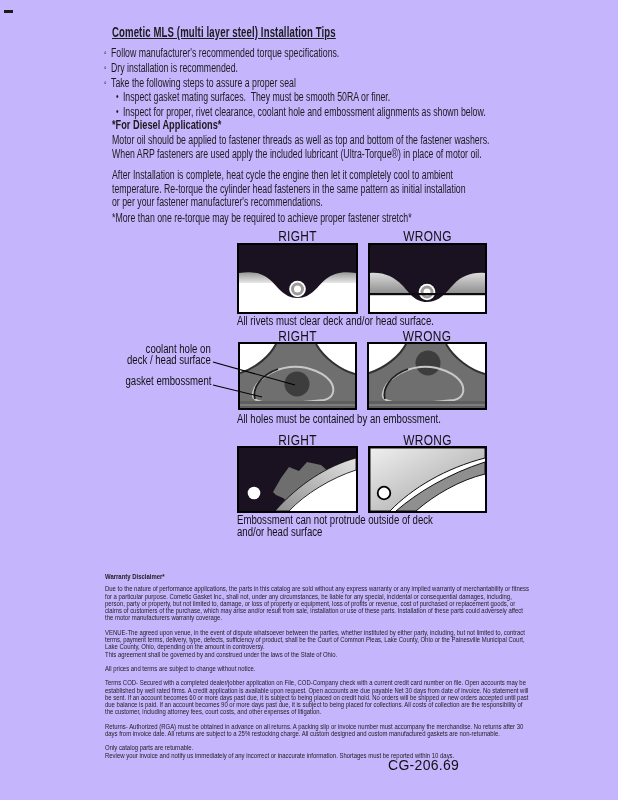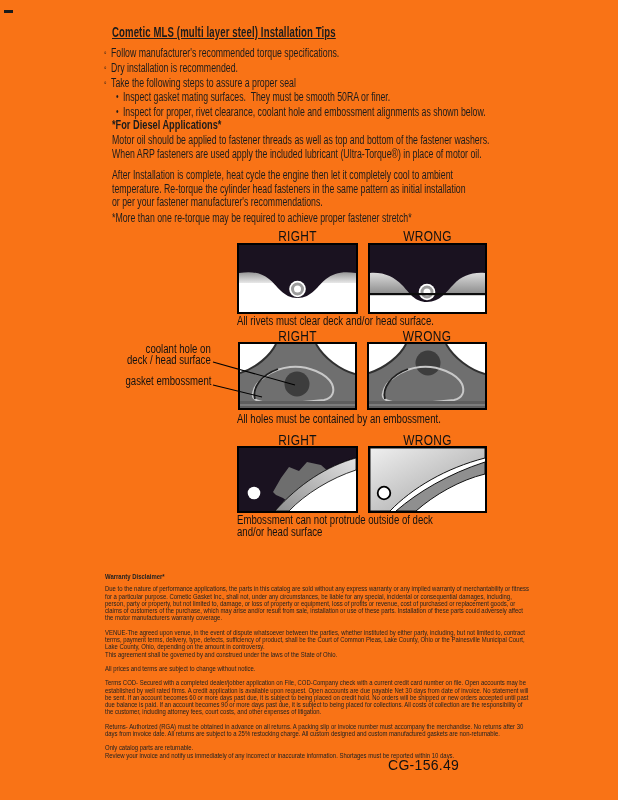--- a/index.html
+++ b/index.html
@@ -1,16 +1,16 @@
 <!DOCTYPE html>
 <html><head>
 <meta charset="utf-8">
 <style>
   html,body{margin:0;padding:0;background:#ffffff;}
-  .page{position:relative;width:618px;height:800px;background:#f97316;overflow:hidden;
+  .page{position:relative;width:618px;height:800px;background:#c4b5fd;overflow:hidden;
         font-family:"Liberation Sans","DejaVu Sans",sans-serif;color:#1c1c1c;}
   .abs{position:absolute;}
   .pre{white-space:pre-line;}
 
   .title{font-size:14.5px;font-weight:bold;text-decoration:underline;
          transform:scaleX(.66);transform-origin:0 0;white-space:pre;letter-spacing:.2px;}
   .bullets{font-size:12.5px;line-height:13.8px;transform:scaleX(.70);transform-origin:0 0;}
   .bl{white-space:pre;}
   .mk{display:inline-block;width:10px;font-size:10.5px;vertical-align:1px;}
   .sub{margin-left:17px;}
@@ -180,15 +180,15 @@
     <p class="pre">Due to the nature of performance applications, the parts in this catalog are sold without any express warranty or any implied warranty of merchantability or fitness for a particular purpose.  Cometic Gasket Inc., shall not, under any circumstances, be liable for any special, incidental or consequential damages, including, person, party or property, but not limited to, damage, or loss of property or equipment, loss of profits or revenue, cost of purchased or replacement goods, or claims of customers of the purchase, which may arise and/or result from sale, installation or use of these parts.  Installation of these parts could adversely affect the motor manufacturers warranty coverage.</p>
     <p class="pre">VENUE-The agreed upon venue, in the event of dispute whatsoever between the parties, whether instituted by either party, including, but not limited to, contract terms, payment terms, delivery, type, defects, sufficiency of product, shall be the Court of Common Pleas, Lake County, Ohio or the Painesville Municipal Court, Lake County, Ohio, depending on the amount in controversy.
 This agreement shall be governed by and construed under the laws of the State of Ohio.</p>
     <p class="pre">All prices and terms are subject to change without notice.</p>
     <p class="pre">Terms COD- Secured with a completed dealer/jobber application on File, COD-Company check with a current credit card number on file.  Open accounts may be established by well rated firms.  A credit application is available upon request.  Open accounts are due payable Net 30 days from date of invoice.  No statement will be sent.  If an account becomes 60 or more days past due, it is subject to being placed on credit hold.  No orders will be shipped or new orders accepted until past due balance is paid.  If an account becomes 90 or more days past due, it is subject to being placed for collections.  All costs of collection are the responsibility of the customer, including attorney fees, court costs, and other expenses of litigation.</p>
     <p class="pre">Returns- Authorized (RGA) must be obtained in advance on all returns.  A packing slip or invoice number must accompany the merchandise.  No returns after 30 days from invoice date.  All returns are subject to a 25% restocking charge.  All custom designed and custom manufactured gaskets are non-returnable.</p>
     <p class="pre">Only catalog parts are returnable.
 Review your invoice and notify us immediately of any incorrect or inaccurate information.  Shortages must be reported within 10 days.</p>
   </div>
 
-  <div class="abs footer-code" style="left:388px;top:757px;">CG-156.49</div>
+  <div class="abs footer-code" style="left:388px;top:757px;">CG-206.69</div>
 
 </div>
 
 </body></html>

